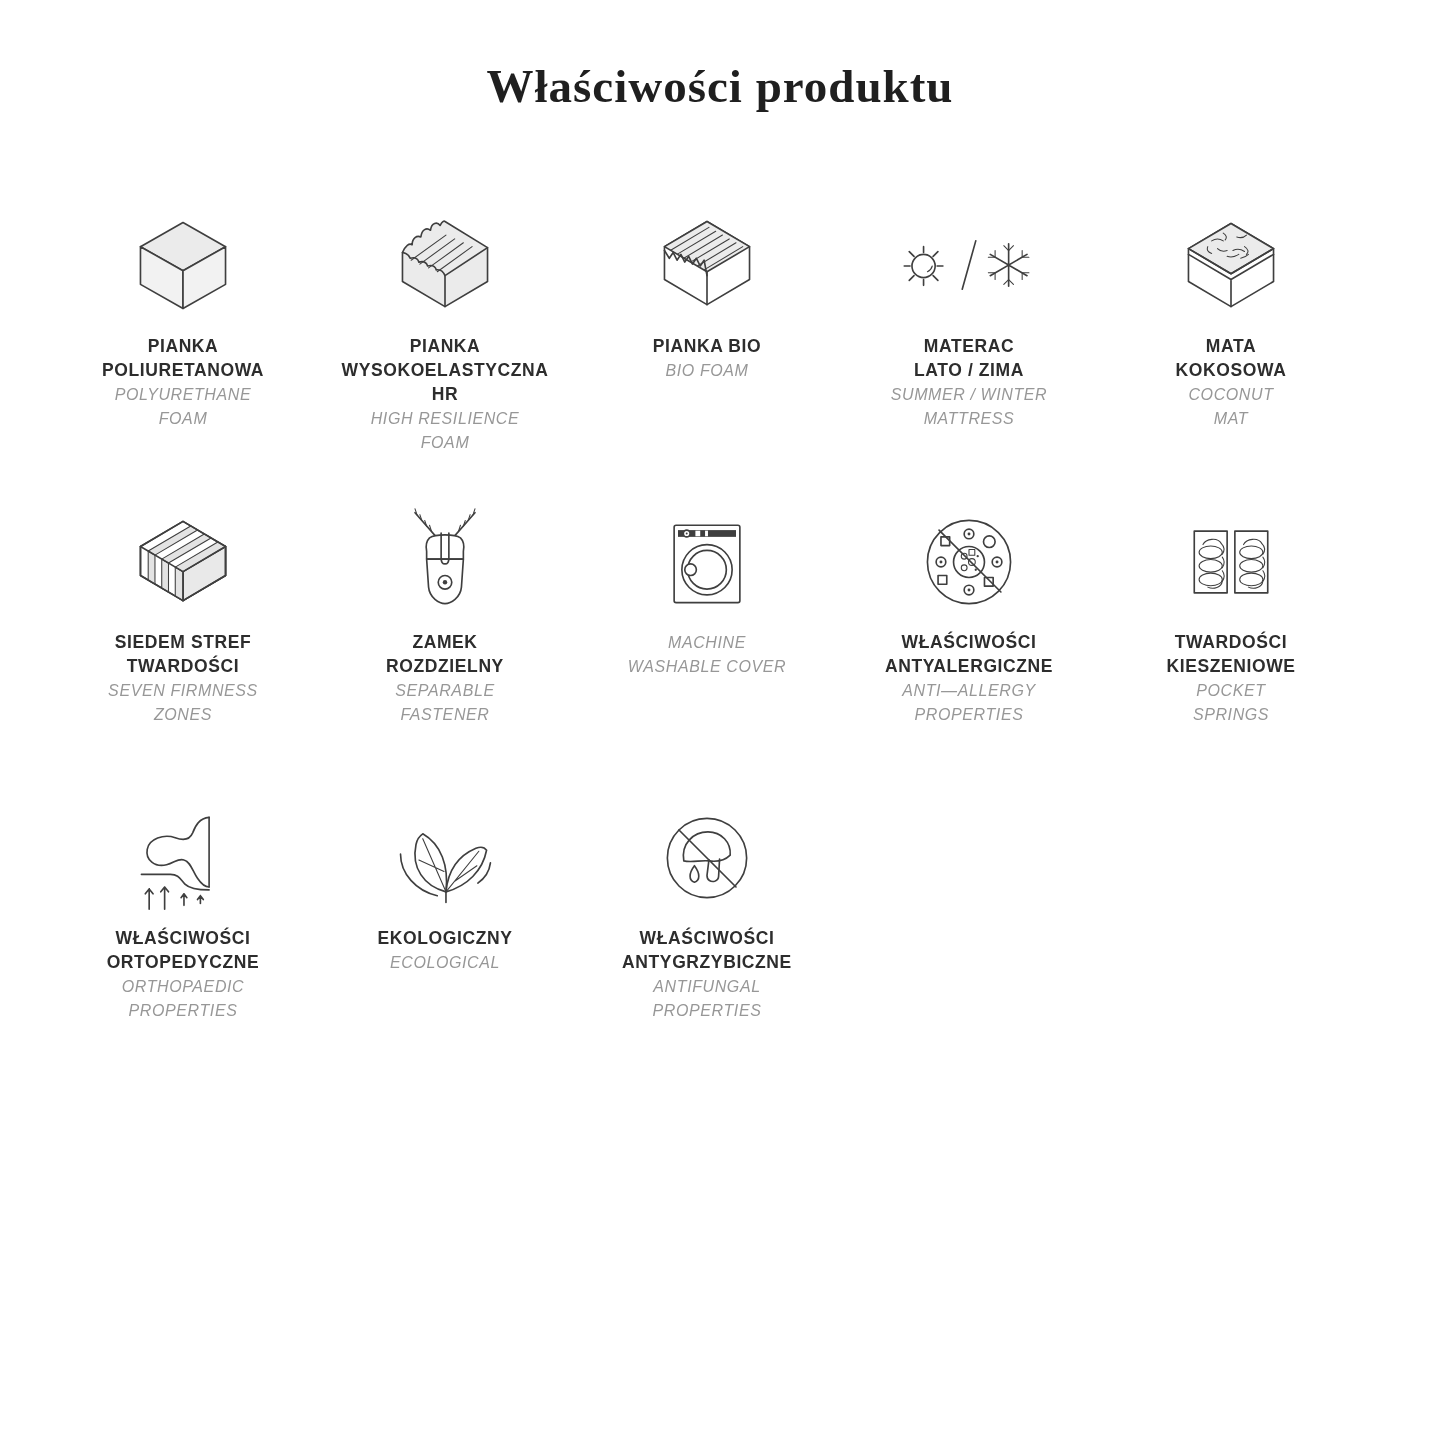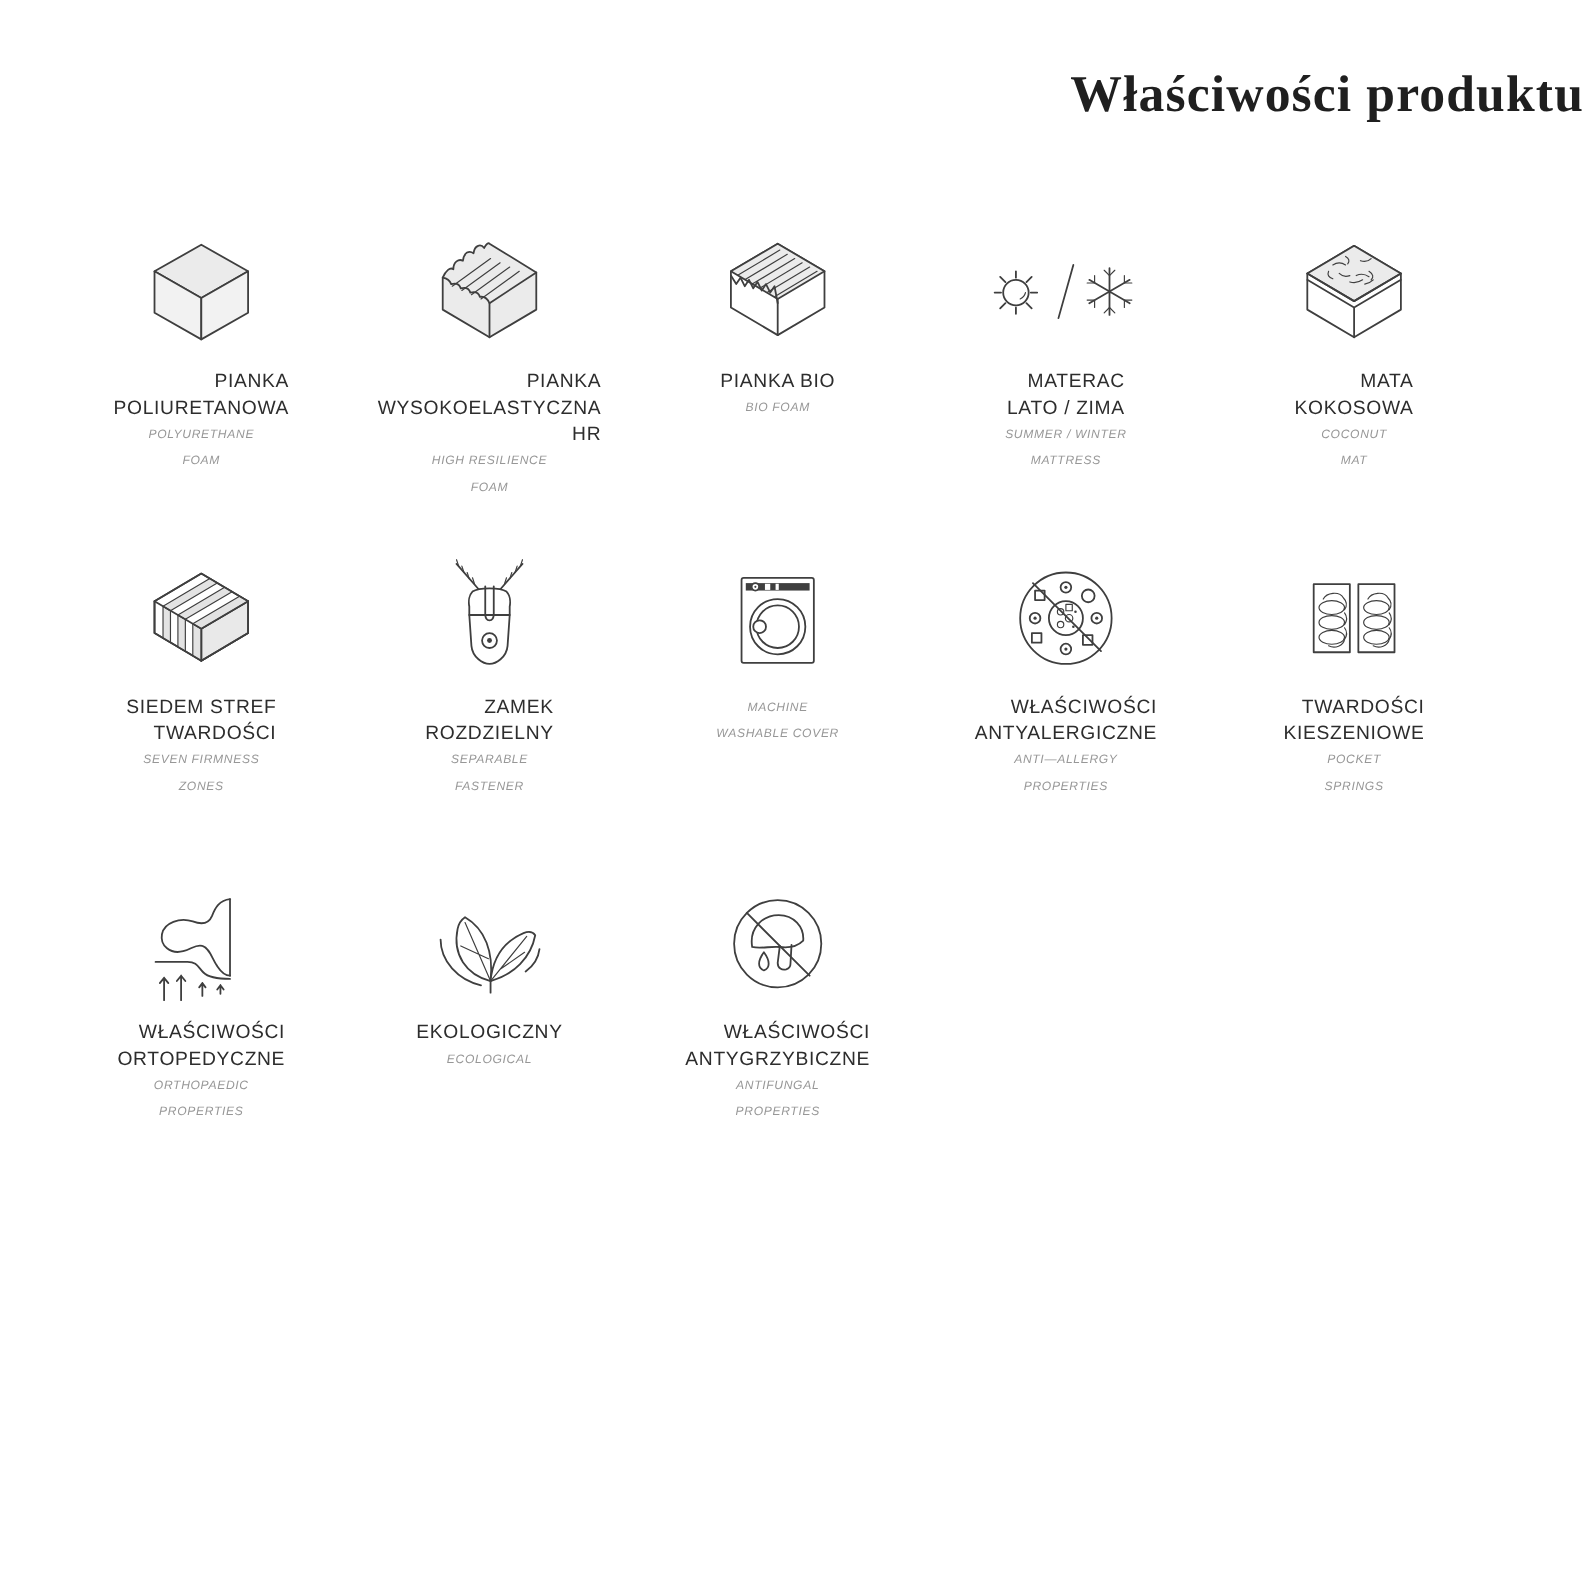--- a/index.html
+++ b/index.html
@@ -3,46 +3,45 @@
 <meta charset="utf-8">
 <style>
   html,body{margin:0;padding:0;background:#ffffff;}
   body{width:1440px;height:1440px;overflow:hidden;font-family:"Liberation Sans",sans-serif;}
   .title{
     font-family:"Liberation Serif",serif;
     font-weight:700;
     font-size:47px;
     letter-spacing:1px;
     color:#1f1f1f;
-    text-align:right;
+    text-align:center;
     margin:58px 0 0 0;
     line-height:1.2;
   }
   .grid{
     width:1310px;
     margin:84px 0 0 52px;
     display:grid;
     grid-template-columns:repeat(5,262px);
     grid-auto-rows:296px;
   }
   .cell{display:flex;flex-direction:column;align-items:center;text-align:center;}
   .icon-box{height:136px;display:flex;align-items:center;justify-content:center;}
   .pl{
     white-space:pre-line;
     font-size:17.5px;
-    font-weight:400;
+    font-weight:700;
     color:#2d2d2d;
     letter-spacing:.6px;
     line-height:24px;
-    text-align:right;
   }
   .en{
     white-space:pre-line;
     font-style:italic;
-    font-size:11px;
+    font-size:16px;
     color:#979797;
     letter-spacing:.6px;
     line-height:24px;
     margin-top:1px;
   }
   svg.ic{stroke:#3f3f3f;stroke-width:1.7;fill:none;stroke-linecap:round;stroke-linejoin:round;}
   .fl{fill:#ebebeb;} .fl2{fill:#f2f2f2;} .fw{fill:#ffffff;} .fg{fill:#e3e3e3;}
   .fr{fill:#e9e9e9;} .fd{fill:#3f3f3f;stroke:none;}
   .thin{stroke-width:1.1;}
 </style>

